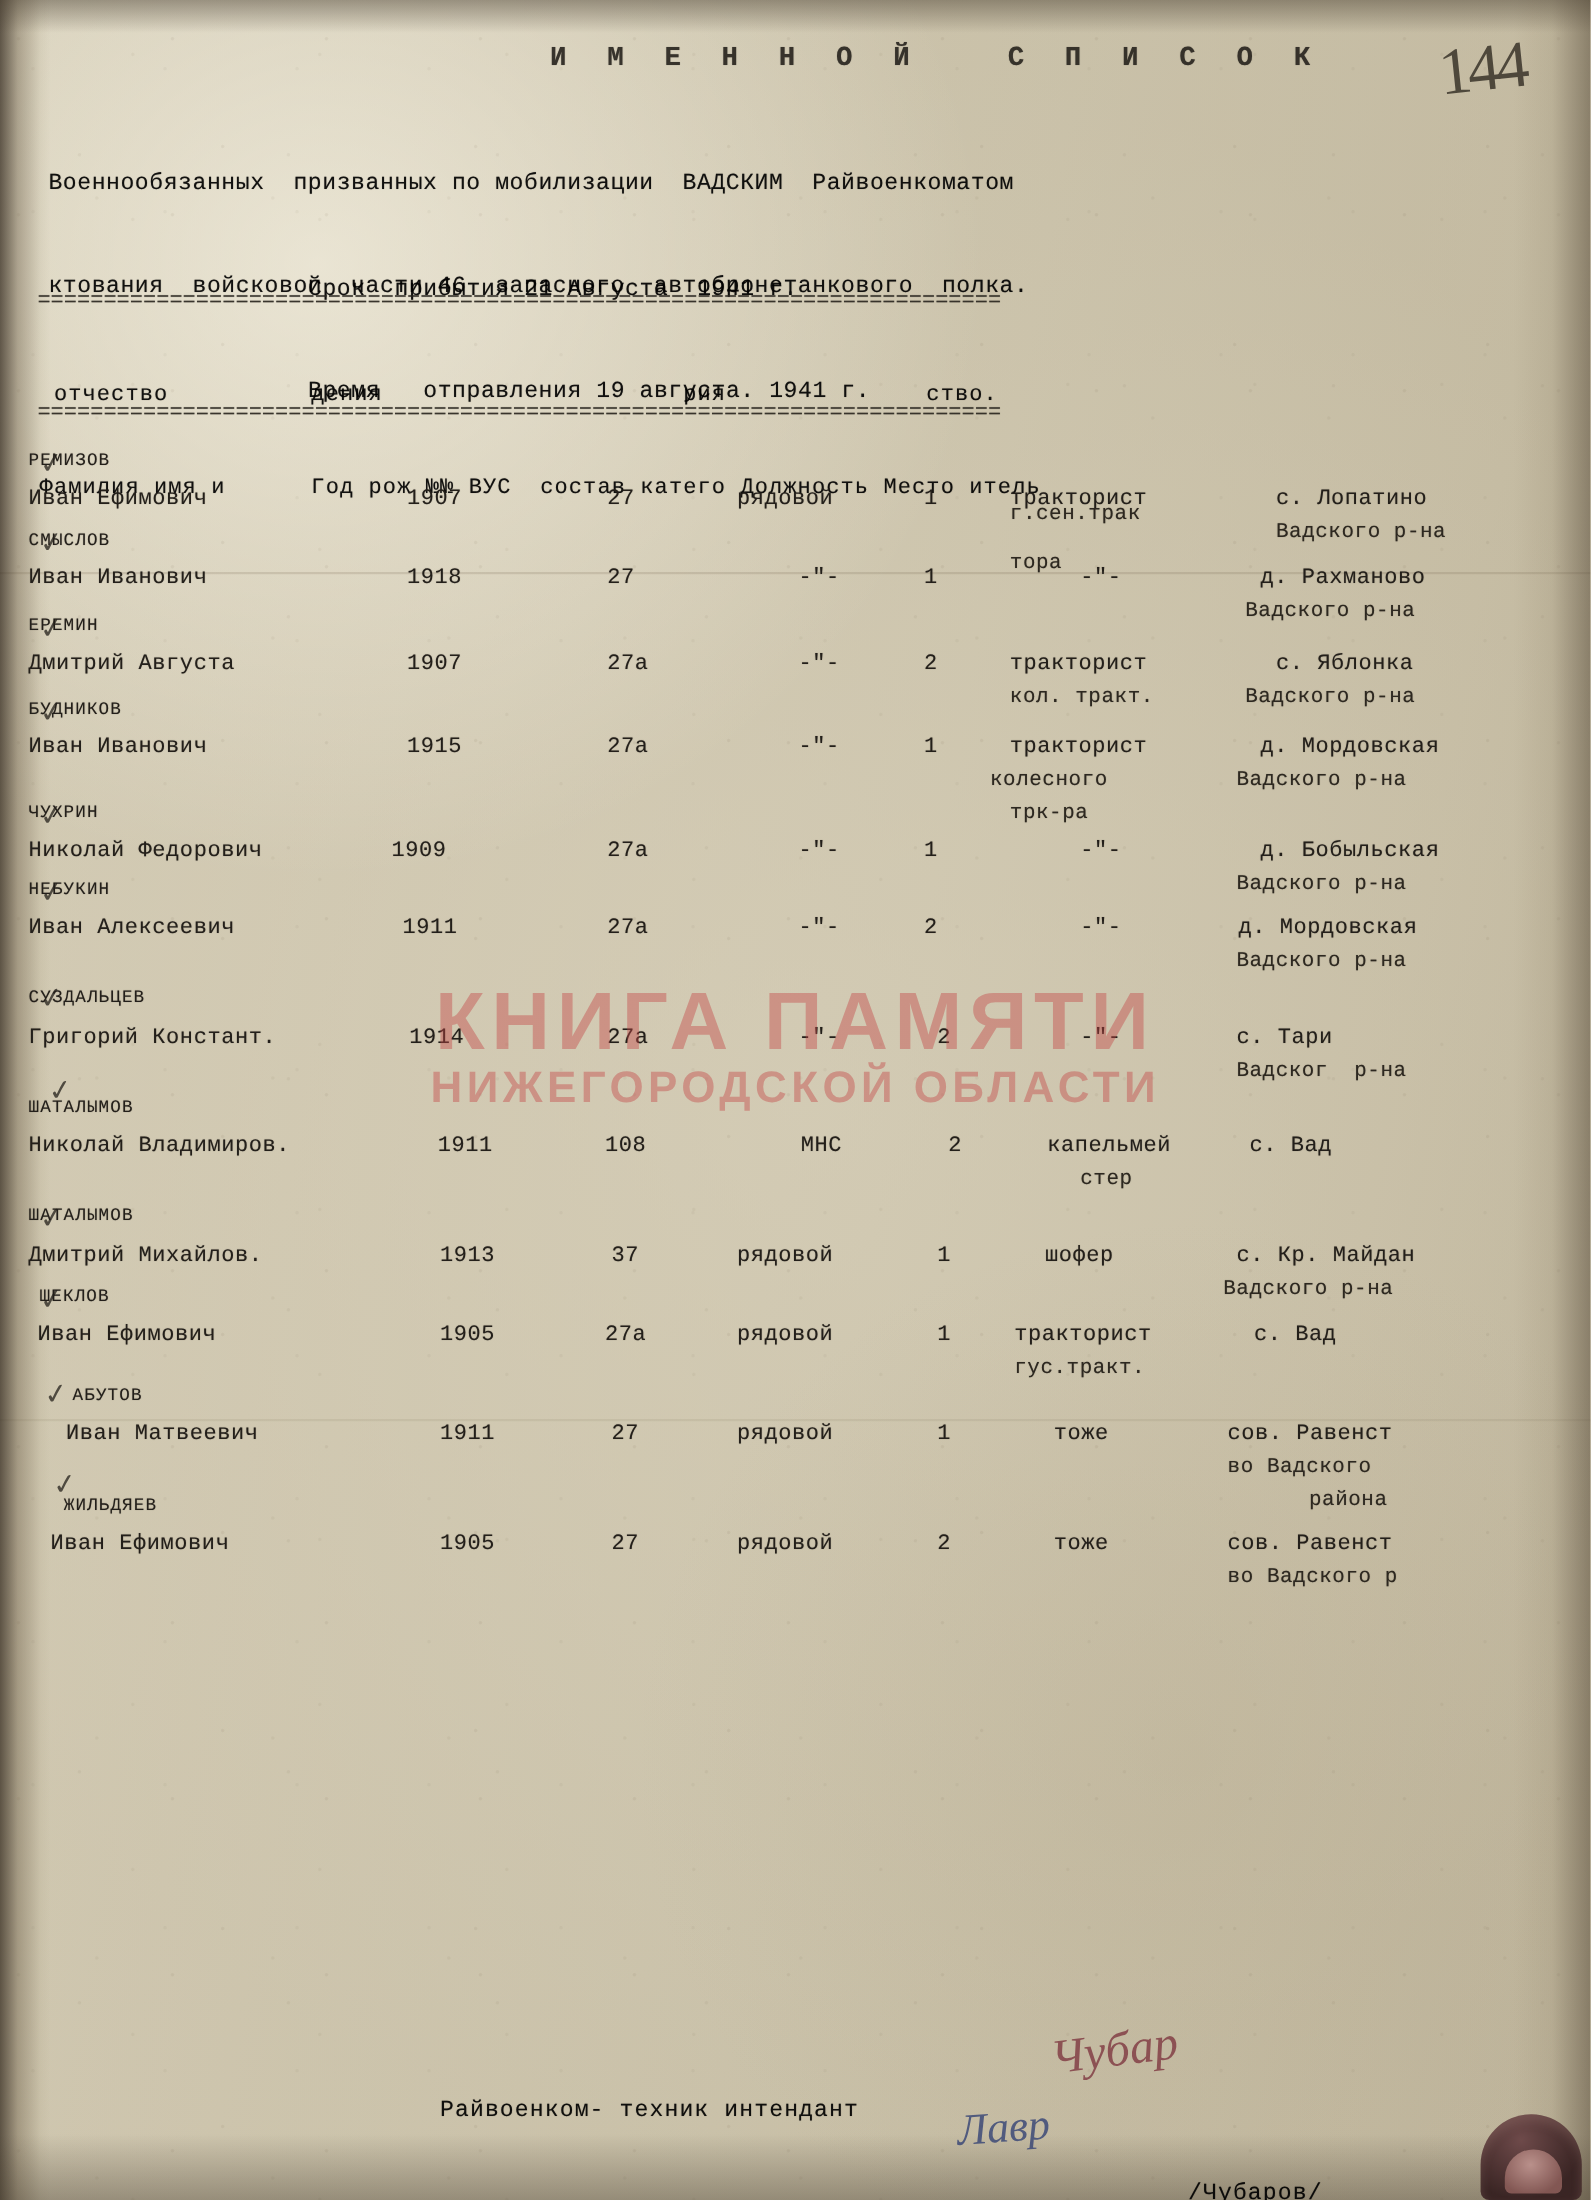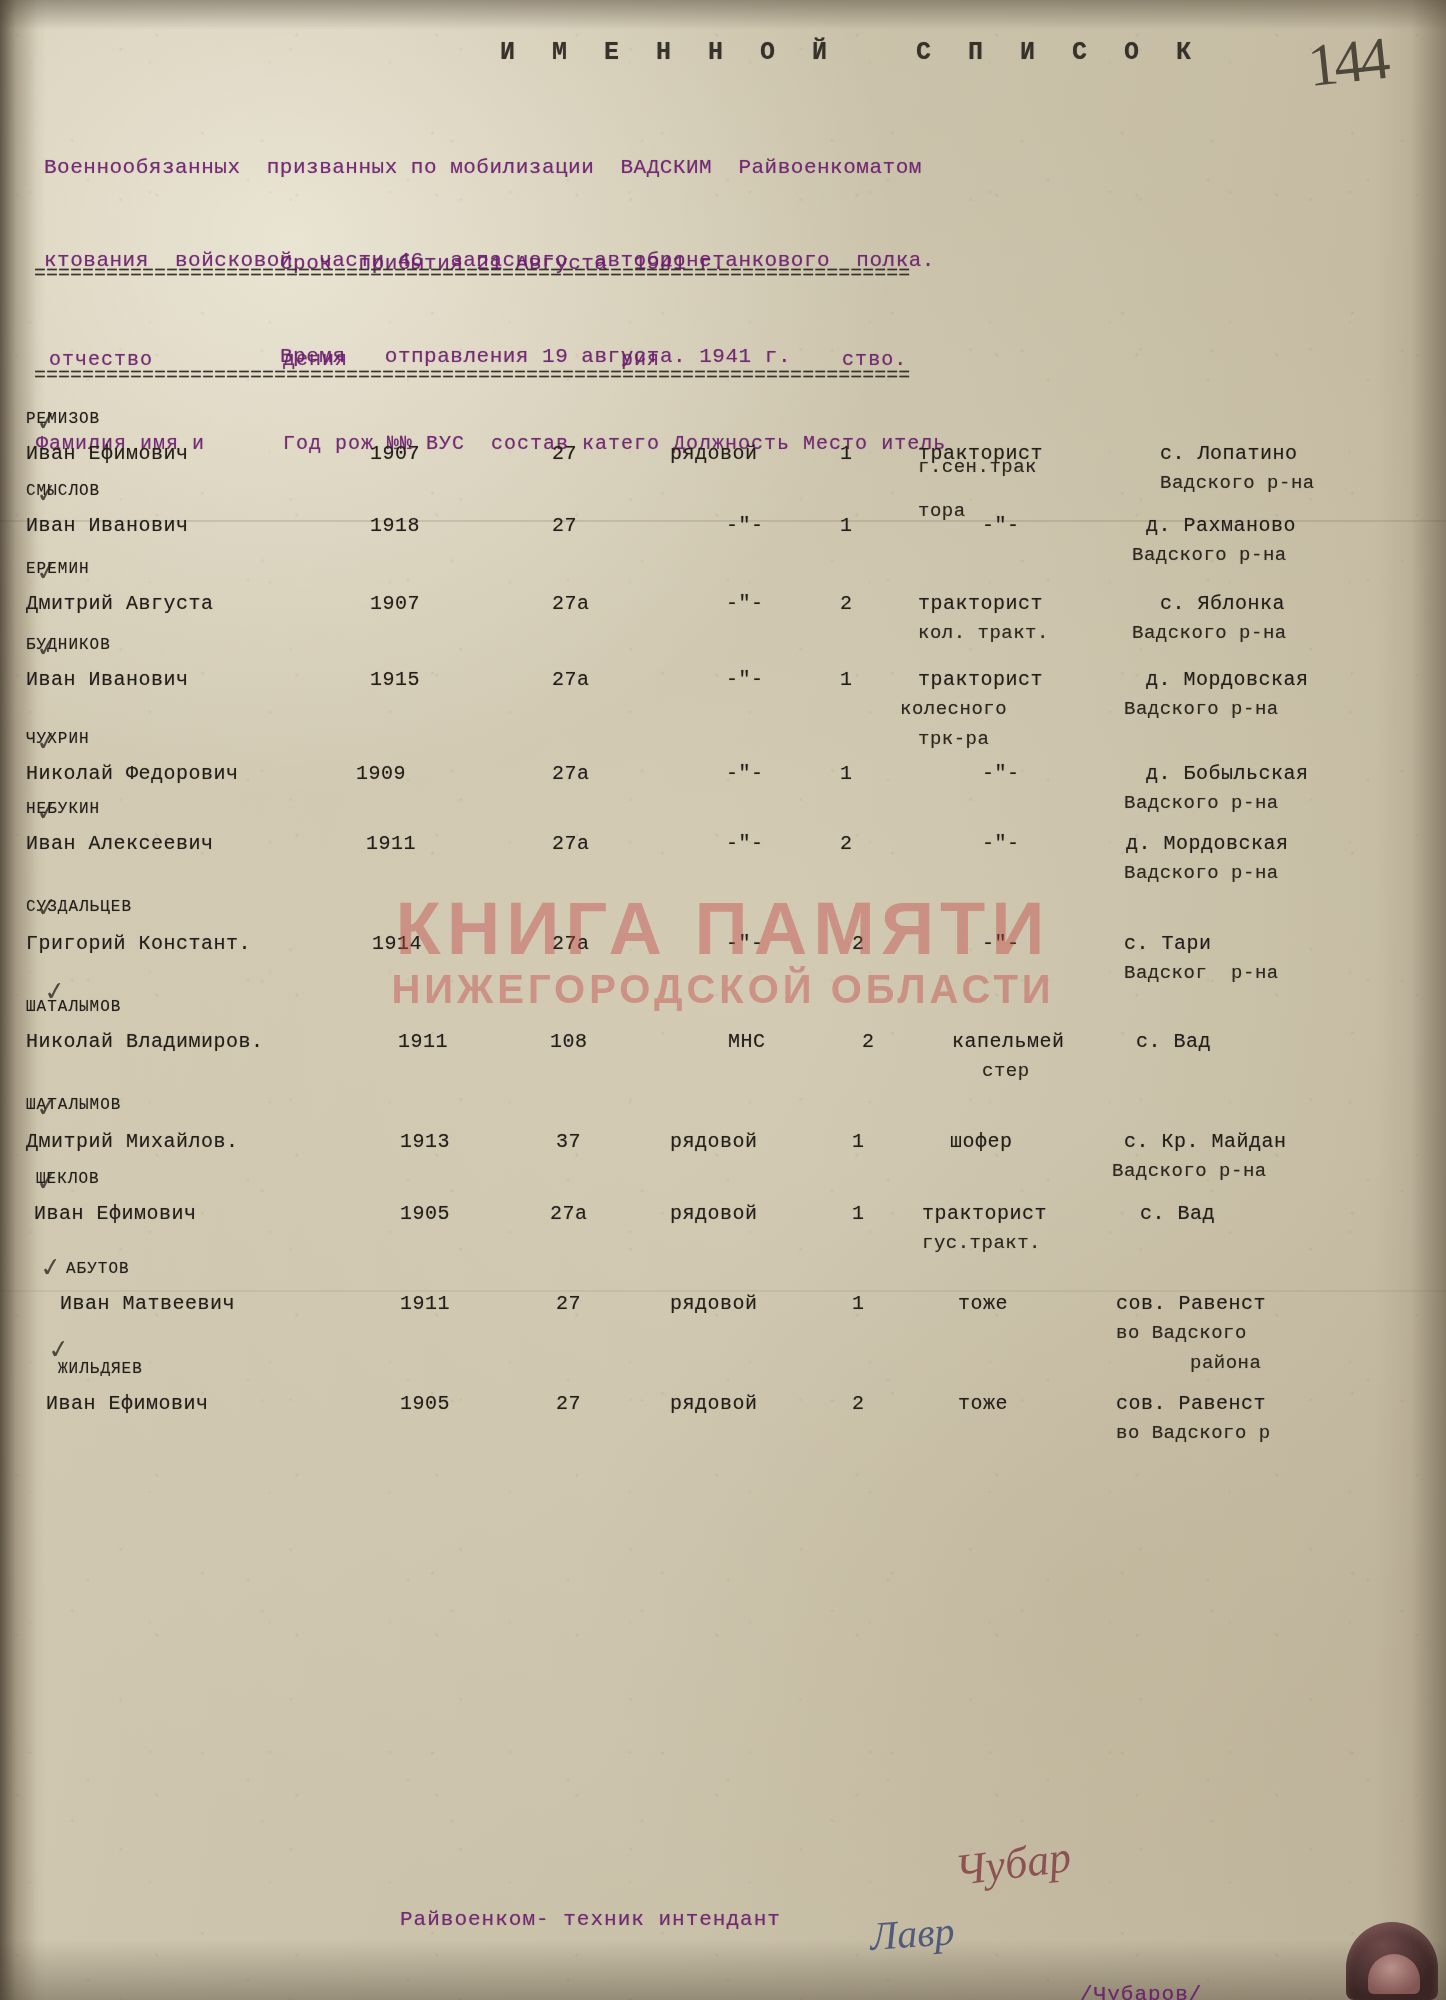--- a/index.html
+++ b/index.html
@@ -44,21 +44,21 @@
       radial-gradient(circle at 38% 67%, rgba(120,105,80,.22) 0 1px, rgba(0,0,0,0) 2px),
       radial-gradient(circle at 71% 33%, rgba(120,105,80,.20) 0 1px, rgba(0,0,0,0) 2px),
       radial-gradient(circle at 88% 74%, rgba(120,105,80,.25) 0 1px, rgba(0,0,0,0) 2px),
       radial-gradient(circle at 55% 90%, rgba(120,105,80,.20) 0 1px, rgba(0,0,0,0) 2px),
       radial-gradient(circle at 25% 48%, rgba(120,105,80,.18) 0 1px, rgba(0,0,0,0) 2px);
     background-size:140px 160px,190px 210px,170px 150px,230px 180px,160px 200px,120px 130px;
   }
   
   .tw{
     position:absolute;
-    color:#701a75;
+    color:#000000;
     text-shadow:0 0 1px rgba(35,31,26,.45);
     white-space:pre;
     letter-spacing:1px;
     opacity:.92;
   }
   #title{
     left:500px;top:38px;font-size:25px;letter-spacing:11px;font-weight:bold;
     color:#2a2620;
   }
   .p-line{font-size:21px;letter-spacing:.5px;}

